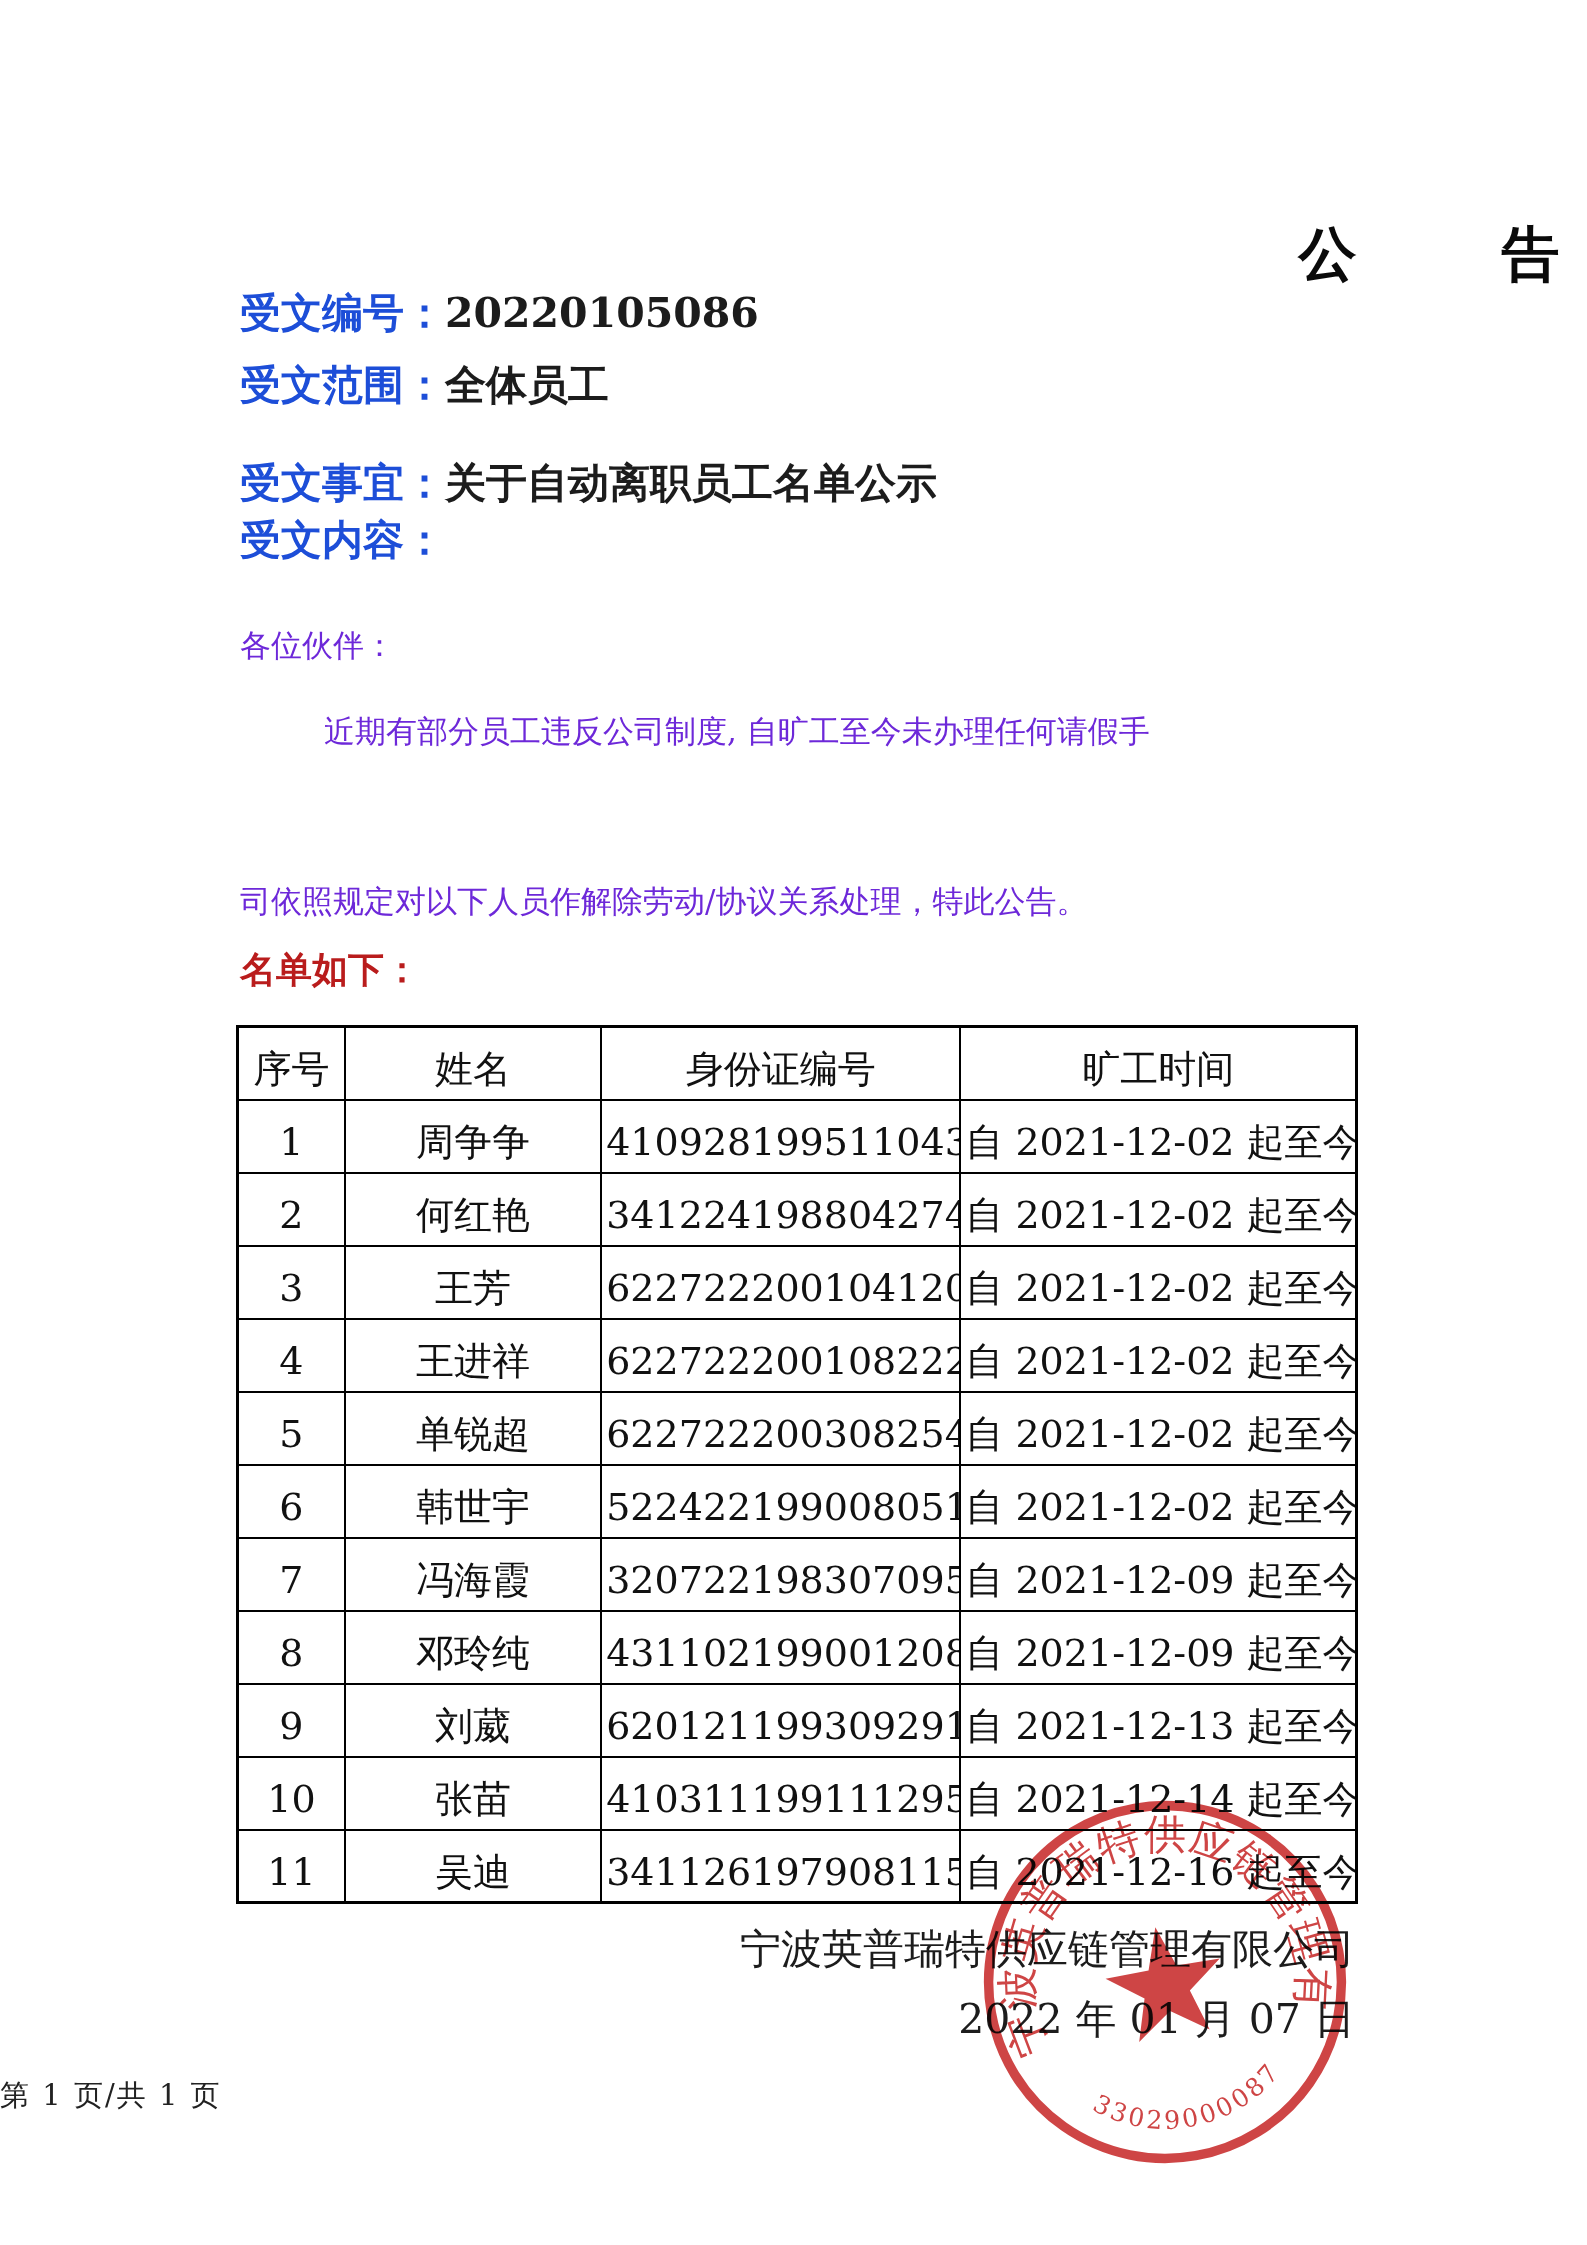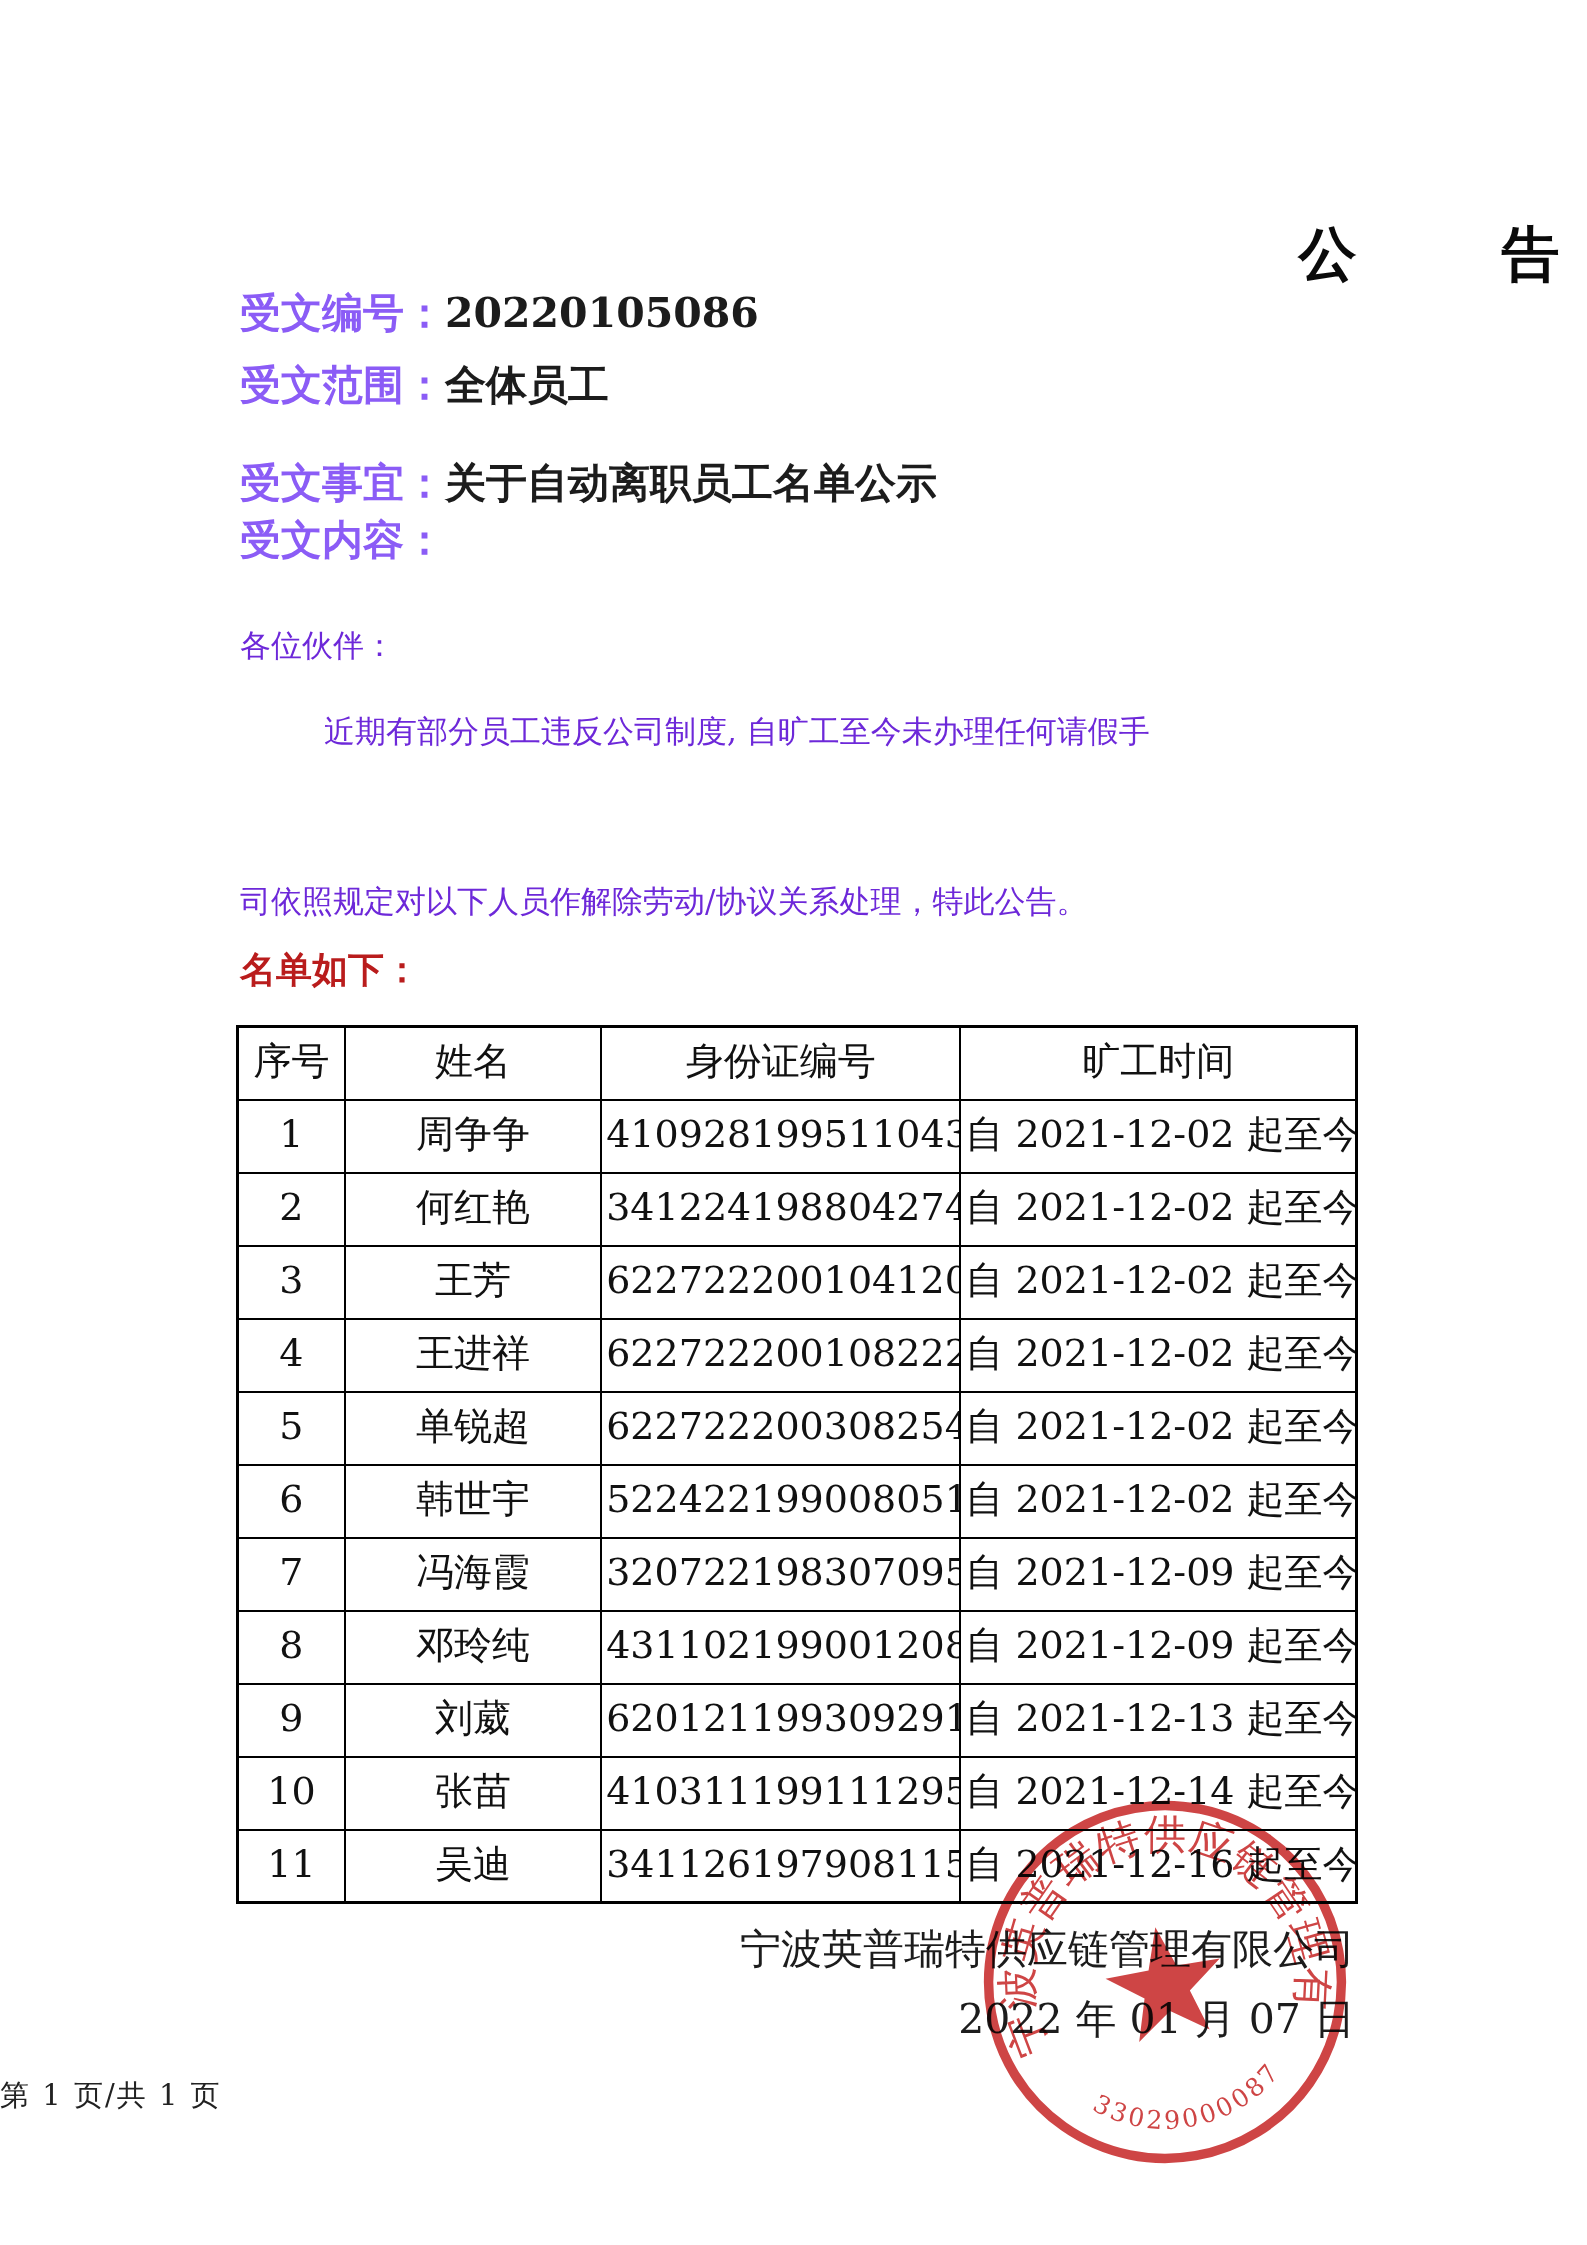--- a/index.html
+++ b/index.html
@@ -15,41 +15,41 @@
   .title{
     position:absolute;top:200px;left:0;width:100%;
     margin:16px;text-align:right;
     font-size:58px;font-weight:bold;letter-spacing:0.75em;text-indent:0.75em;
     color:#0a0a0a;
   }
   .field{
     position:absolute;left:240px;width:1160px;
     font-size:41px;line-height:1.25;white-space:nowrap;
   }
-  .flabel{font-weight:bold;color:#8b5cf6;font-family:Liberation Mono, monospace;}
+  .flabel{font-weight:bold;color:#1d4ed8;font-family:Liberation Mono, monospace;}
   .fvalue{font-weight:bold;color:#1c1c1c;}
   .bodyline{
     position:absolute;left:240px;width:1170px;
     font-size:31px;line-height:1.25;color:#6d28d9;white-space:nowrap;
   }
   .indent{text-indent:84px;}
   .list-intro{
     position:absolute;left:240px;top:946px;
     font-size:36px;font-weight:bold;color:#b91c1c;
   }
   table.roster{
     position:absolute;left:236px;top:1025px;width:1122px;
     border-collapse:collapse;table-layout:fixed;
     font-size:38px;color:#111;
   }
   table.roster th,table.roster td{
     border:2px solid #000;
     height:73px;box-sizing:border-box;
     text-align:center;vertical-align:top;
-    padding:12px 4px 0 4px;
+    padding:20px 4px 0 4px;
     font-weight:normal;line-height:1.15;
     overflow:hidden;white-space:nowrap;
   }
   table.roster{border:3px solid #000;}
   col.c-idx{width:9.6%;}
   col.c-name{width:22.9%;}
   col.c-id{width:32.1%;}
   col.c-date{width:35.4%;}
   .sig-company{
     position:absolute;top:1922px;left:0;width:1355px;

